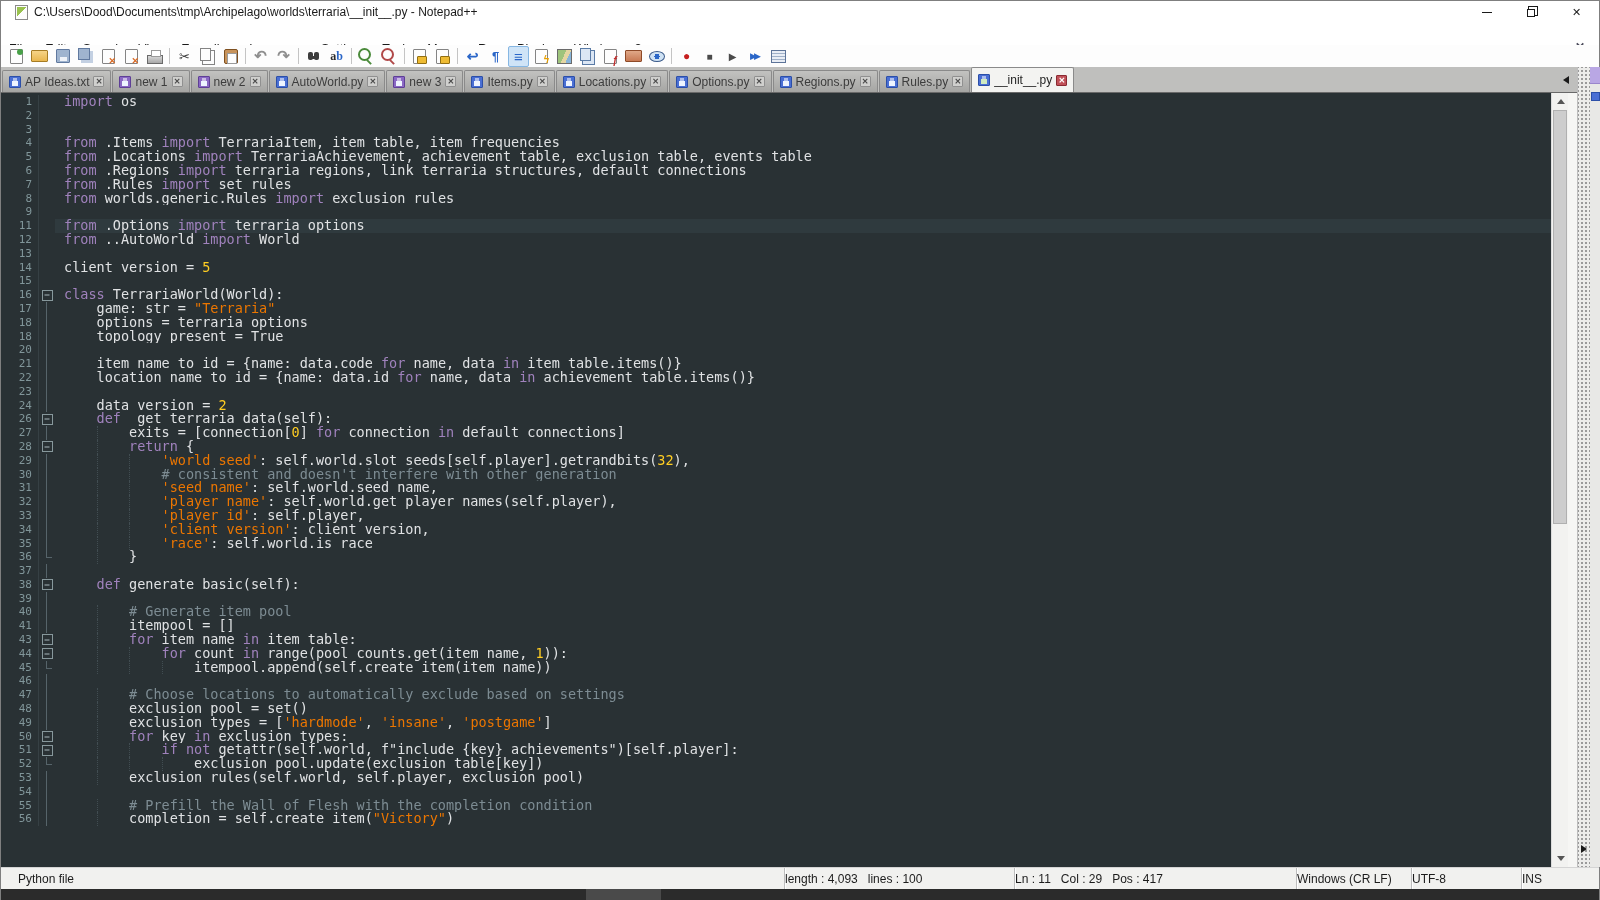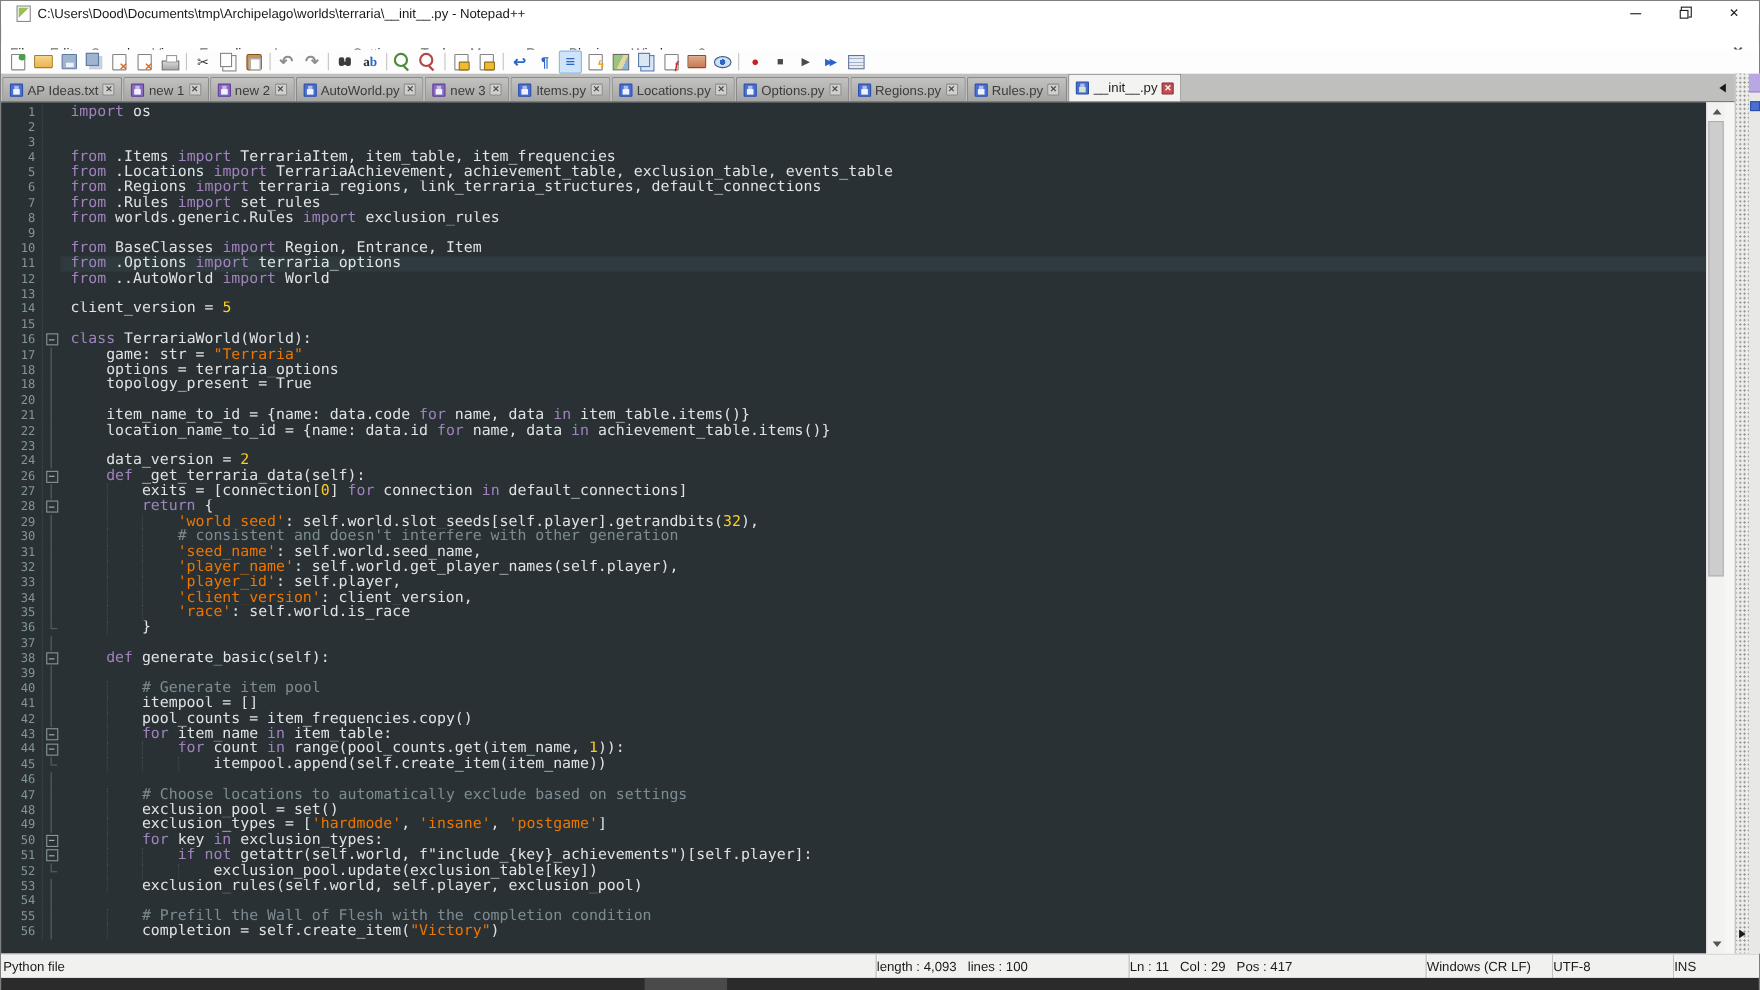--- a/index.html
+++ b/index.html
@@ -115,21 +115,21 @@
   .grip{position:absolute;left:1576px;top:66px;width:13px;height:800px;background:#ececea;border-left:1px solid #bdbdbd;background-image:radial-gradient(circle,#9a9a9a 0.9px,transparent 1px);background-size:4px 4px;background-position:2px 2px}
   .grip .tri-right{position:absolute;bottom:14px;left:3px;width:0;height:0;border-top:4px solid transparent;border-bottom:4px solid transparent;border-left:6px solid #1a1a1a}
   .sliver{position:absolute;left:1589px;top:66px;width:11px;height:800px;background:#e8e8e6}
   .sliver .sel{height:17px;background:#b9a7e4;border-bottom:1px solid #9a86cc}
   .sliver .mini-floppy{width:9px;height:9px;background:#4a6fd4;border:1px solid #2c4fa8;margin:8px 0 0 1px}
 
   
   .statusbar{position:absolute;left:0;top:866px;width:100%;height:22px;background:#f1f1ef;border-top:1px solid #d4d4d4;display:flex;align-items:center;font-size:12px;color:#1c1c1c}
   .sec{height:100%;display:flex;align-items:center;white-space:nowrap;overflow:hidden}
   .sec+.sec{border-left:1px solid #bdbdbd;box-shadow:inset 1px 0 0 #fff}
-  .sec.grow{flex:1;padding-left:2px}
+  .sec.grow{flex:1;padding-left:17px}
 
   
   .bottomstrip{position:absolute;left:0;top:888px;width:100%;height:12px;background:#2b2b2b}
   .strip-block{position:absolute;left:585px;top:0;width:75px;height:100%;background:#4a4a4a}
 </style>
 </head>
 <body>
 
 <div id="app">
 
@@ -270,21 +270,20 @@
   <div class="editor" id="editor">
       <div class="ln"><div class="num">1</div><div class="fold "></div><div class="codewrap"><span class="tk-k">import</span><span class="tk-d"> os</span></div></div>
       <div class="ln"><div class="num">2</div><div class="fold "></div><div class="codewrap"></div></div>
       <div class="ln"><div class="num">3</div><div class="fold "></div><div class="codewrap"></div></div>
       <div class="ln"><div class="num">4</div><div class="fold "></div><div class="codewrap"><span class="tk-k">from</span><span class="tk-d"> .Items </span><span class="tk-k">import</span><span class="tk-d"> TerrariaItem, item_table, item_frequencies</span></div></div>
       <div class="ln"><div class="num">5</div><div class="fold "></div><div class="codewrap"><span class="tk-k">from</span><span class="tk-d"> .Locations </span><span class="tk-k">import</span><span class="tk-d"> TerrariaAchievement, achievement_table, exclusion_table, events_table</span></div></div>
       <div class="ln"><div class="num">6</div><div class="fold "></div><div class="codewrap"><span class="tk-k">from</span><span class="tk-d"> .Regions </span><span class="tk-k">import</span><span class="tk-d"> terraria_regions, link_terraria_structures, default_connections</span></div></div>
       <div class="ln"><div class="num">7</div><div class="fold "></div><div class="codewrap"><span class="tk-k">from</span><span class="tk-d"> .Rules </span><span class="tk-k">import</span><span class="tk-d"> set_rules</span></div></div>
       <div class="ln"><div class="num">8</div><div class="fold "></div><div class="codewrap"><span class="tk-k">from</span><span class="tk-d"> worlds.generic.Rules </span><span class="tk-k">import</span><span class="tk-d"> exclusion_rules</span></div></div>
       <div class="ln"><div class="num">9</div><div class="fold "></div><div class="codewrap"></div></div>
-      <div class="ln"><div class="num">10</div><div class="fold "></div><div class="codewrap"><span class="tk-k">from</span><span class="tk-d"> BaseClasses </span><span class="tk-k">import</span><span class="tk-d"> Region, Entrance, Item</span></div></div>
       <div class="ln cur"><div class="num">11</div><div class="fold "></div><div class="codewrap"><span class="tk-k">from</span><span class="tk-d"> .Options </span><span class="tk-k">import</span><span class="tk-d"> terraria_options</span></div></div>
       <div class="ln"><div class="num">12</div><div class="fold "></div><div class="codewrap"><span class="tk-k">from</span><span class="tk-d"> ..AutoWorld </span><span class="tk-k">import</span><span class="tk-d"> World</span></div></div>
       <div class="ln"><div class="num">13</div><div class="fold "></div><div class="codewrap"></div></div>
       <div class="ln"><div class="num">14</div><div class="fold "></div><div class="codewrap"><span class="tk-d">client_version = </span><span class="tk-n">5</span></div></div>
       <div class="ln"><div class="num">15</div><div class="fold "></div><div class="codewrap"></div></div>
       <div class="ln"><div class="num">16</div><div class="fold f-b"></div><div class="codewrap"><span class="tk-k">class</span><span class="tk-d"> TerrariaWorld(World):</span></div></div>
       <div class="ln"><div class="num">17</div><div class="fold f-l"></div><div class="codewrap"><span class="ind first"></span><span class="tk-d">game: str = </span><span class="tk-s">"Terraria"</span></div></div>
       <div class="ln"><div class="num">18</div><div class="fold f-l"></div><div class="codewrap"><span class="ind first"></span><span class="tk-d">options = terraria_options</span></div></div>
       <div class="ln"><div class="num">18</div><div class="fold f-l"></div><div class="codewrap"><span class="ind first"></span><span class="tk-d">topology_present = True</span></div></div>
       <div class="ln"><div class="num">20</div><div class="fold f-l"></div><div class="codewrap"></div></div>
@@ -301,21 +300,20 @@
       <div class="ln"><div class="num">32</div><div class="fold f-l"></div><div class="codewrap"><span class="ind first"></span><span class="ind"></span><span class="ind"></span><span class="tk-d"></span><span class="tk-s">'player_name'</span><span class="tk-d">: self.world.get_player_names(self.player),</span></div></div>
       <div class="ln"><div class="num">33</div><div class="fold f-l"></div><div class="codewrap"><span class="ind first"></span><span class="ind"></span><span class="ind"></span><span class="tk-d"></span><span class="tk-s">'player_id'</span><span class="tk-d">: self.player,</span></div></div>
       <div class="ln"><div class="num">34</div><div class="fold f-l"></div><div class="codewrap"><span class="ind first"></span><span class="ind"></span><span class="ind"></span><span class="tk-d"></span><span class="tk-s">'client_version'</span><span class="tk-d">: client_version,</span></div></div>
       <div class="ln"><div class="num">35</div><div class="fold f-l"></div><div class="codewrap"><span class="ind first"></span><span class="ind"></span><span class="ind"></span><span class="tk-d"></span><span class="tk-s">'race'</span><span class="tk-d">: self.world.is_race</span></div></div>
       <div class="ln"><div class="num">36</div><div class="fold f-e"></div><div class="codewrap"><span class="ind first"></span><span class="ind"></span><span class="tk-d">}</span></div></div>
       <div class="ln"><div class="num">37</div><div class="fold f-l"></div><div class="codewrap"></div></div>
       <div class="ln"><div class="num">38</div><div class="fold f-b"></div><div class="codewrap"><span class="ind first"></span><span class="tk-d"></span><span class="tk-k">def</span><span class="tk-d"> generate_basic(self):</span></div></div>
       <div class="ln"><div class="num">39</div><div class="fold f-l"></div><div class="codewrap"></div></div>
       <div class="ln"><div class="num">40</div><div class="fold f-l"></div><div class="codewrap"><span class="ind first"></span><span class="ind"></span><span class="tk-d"></span><span class="tk-c"># Generate item pool</span></div></div>
       <div class="ln"><div class="num">41</div><div class="fold f-l"></div><div class="codewrap"><span class="ind first"></span><span class="ind"></span><span class="tk-d">itempool = []</span></div></div>
-      <div class="ln"><div class="num">42</div><div class="fold f-l"></div><div class="codewrap"><span class="ind first"></span><span class="ind"></span><span class="tk-d">pool_counts = item_frequencies.copy()</span></div></div>
       <div class="ln"><div class="num">43</div><div class="fold f-b"></div><div class="codewrap"><span class="ind first"></span><span class="ind"></span><span class="tk-d"></span><span class="tk-k">for</span><span class="tk-d"> item_name </span><span class="tk-k">in</span><span class="tk-d"> item_table:</span></div></div>
       <div class="ln"><div class="num">44</div><div class="fold f-b"></div><div class="codewrap"><span class="ind first"></span><span class="ind"></span><span class="ind"></span><span class="tk-d"></span><span class="tk-k">for</span><span class="tk-d"> count </span><span class="tk-k">in</span><span class="tk-d"> range(pool_counts.get(item_name, </span><span class="tk-n">1</span><span class="tk-d">)):</span></div></div>
       <div class="ln"><div class="num">45</div><div class="fold f-e"></div><div class="codewrap"><span class="ind first"></span><span class="ind"></span><span class="ind"></span><span class="ind"></span><span class="tk-d">itempool.append(self.create_item(item_name))</span></div></div>
       <div class="ln"><div class="num">46</div><div class="fold f-l"></div><div class="codewrap"></div></div>
       <div class="ln"><div class="num">47</div><div class="fold f-l"></div><div class="codewrap"><span class="ind first"></span><span class="ind"></span><span class="tk-d"></span><span class="tk-c"># Choose locations to automatically exclude based on settings</span></div></div>
       <div class="ln"><div class="num">48</div><div class="fold f-l"></div><div class="codewrap"><span class="ind first"></span><span class="ind"></span><span class="tk-d">exclusion_pool = set()</span></div></div>
       <div class="ln"><div class="num">49</div><div class="fold f-l"></div><div class="codewrap"><span class="ind first"></span><span class="ind"></span><span class="tk-d">exclusion_types = [</span><span class="tk-s">'hardmode'</span><span class="tk-d">, </span><span class="tk-s">'insane'</span><span class="tk-d">, </span><span class="tk-s">'postgame'</span><span class="tk-d">]</span></div></div>
       <div class="ln"><div class="num">50</div><div class="fold f-b"></div><div class="codewrap"><span class="ind first"></span><span class="ind"></span><span class="tk-d"></span><span class="tk-k">for</span><span class="tk-d"> key </span><span class="tk-k">in</span><span class="tk-d"> exclusion_types:</span></div></div>
       <div class="ln"><div class="num">51</div><div class="fold f-b"></div><div class="codewrap"><span class="ind first"></span><span class="ind"></span><span class="ind"></span><span class="tk-d"></span><span class="tk-k">if</span><span class="tk-d"> </span><span class="tk-k">not</span><span class="tk-d"> getattr(self.world, f"include_{key}_achievements")[self.player]:</span></div></div>
       <div class="ln"><div class="num">52</div><div class="fold f-e"></div><div class="codewrap"><span class="ind first"></span><span class="ind"></span><span class="ind"></span><span class="ind"></span><span class="tk-d">exclusion_pool.update(exclusion_table[key])</span></div></div>
@@ -343,21 +341,21 @@
 
   <div class="sliver">
     <div class="sel"></div>
     <div class="mini-floppy"></div>
   </div>
 
   <div class="statusbar" id="statusbar">
       <div class="sec grow">Python file</div>
       <div class="sec" style="width: 230px;">length : 4,093&nbsp;&nbsp;&nbsp;lines : 100</div>
       <div class="sec" style="width: 270px;">Ln : 11&nbsp;&nbsp;&nbsp;Col : 29&nbsp;&nbsp;&nbsp;Pos : 417</div>
-      <div class="sec" style="width: 115px;">Windows (CR LF)</div>
+      <div class="sec" style="width: 115px; margin-left: 12px;">Windows (CR LF)</div>
       <div class="sec" style="width: 110px;">UTF-8</div>
       <div class="sec" style="width: 78px;">INS</div>
     </div>
 
   <div class="bottomstrip">
     <div class="strip-block"></div>
   </div>
 
 </div>
 

